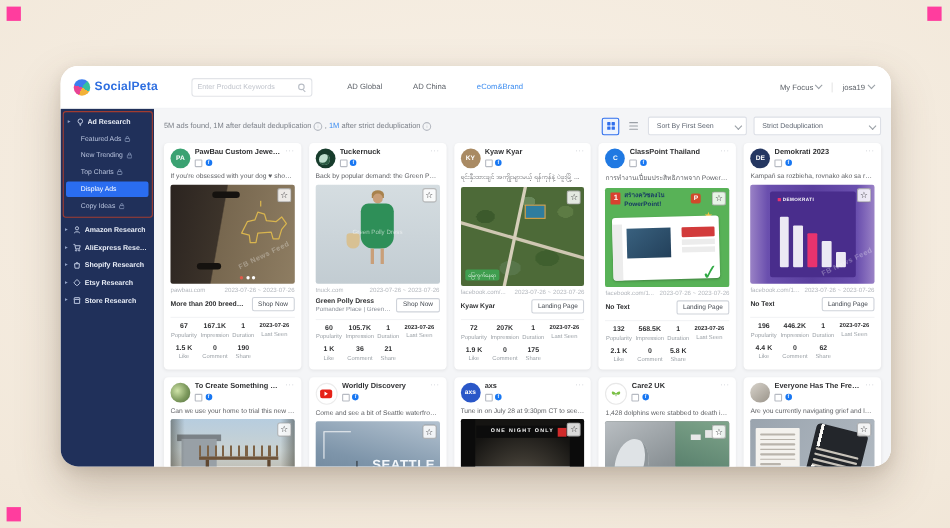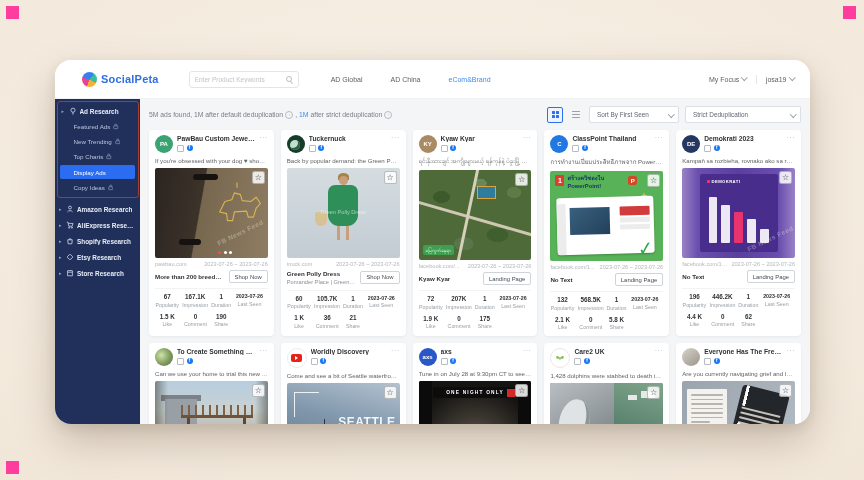--- a/index.html
+++ b/index.html
@@ -6,21 +6,21 @@
   .stage{position:relative;width:864px;height:480px;overflow:hidden;
     background:radial-gradient(130% 130% at 50% 38%,#f8f1e7 0%,#f2e8da 55%,#e9dccb 100%);
     font-family:"Liberation Sans","DejaVu Sans",sans-serif;-webkit-font-smoothing:antialiased;}
   .marker{position:absolute;width:13px;height:13px;}
   .m-tl{left:6px;top:6px;} .m-tr{left:843px;top:6px;} .m-bl{left:6px;top:461px;}
 
   .window{position:absolute;left:55px;top:60px;width:755px;height:364px;background:#fff;border-radius:16px;
     box-shadow:0 18px 40px rgba(90,70,50,.28),0 4px 12px rgba(90,70,50,.12);overflow:hidden;}
 
   
-  .hdr{height:38px;display:flex;align-items:center;padding:0 16px 0 27px;border-bottom:1px solid #f1f2f4;background:#fff;}
+  .hdr{height:38px;display:flex;align-items:center;padding:0 16px 0 12px;border-bottom:1px solid #f1f2f4;background:#fff;}
   .logo{display:flex;align-items:center;gap:4px;}
   .logo-mark{width:15px;height:15px;border-radius:50%;
     background:conic-gradient(from 200deg,#e84393 0 24%,#3b7ef0 24% 55%,#34bfa3 55% 78%,#f2b138 78% 100%);}
   .logo-text{font-size:11px;font-weight:bold;color:#2f6fe0;letter-spacing:.2px;}
   .search{margin-left:30px;width:98px;height:15px;border:1px solid #e2e4e8;border-radius:3px;display:flex;align-items:center;padding:0 5px;gap:4px;background:#fff;}
   .search input{border:0;outline:0;flex:1;min-width:0;font-size:6.5px;color:#777;background:transparent;font-family:inherit;padding:0;}
   .search input::placeholder{color:#c0c4cc;}
   .search-glass{width:7px;height:7px;position:relative;flex-shrink:0;}
   .search-glass::before{content:"";position:absolute;left:0;top:0;width:4px;height:4px;border:1px solid #b9bec6;border-radius:50%;}
   .search-glass::after{content:"";position:absolute;right:0;bottom:0;width:3px;height:1px;background:#b9bec6;transform:rotate(45deg);}

